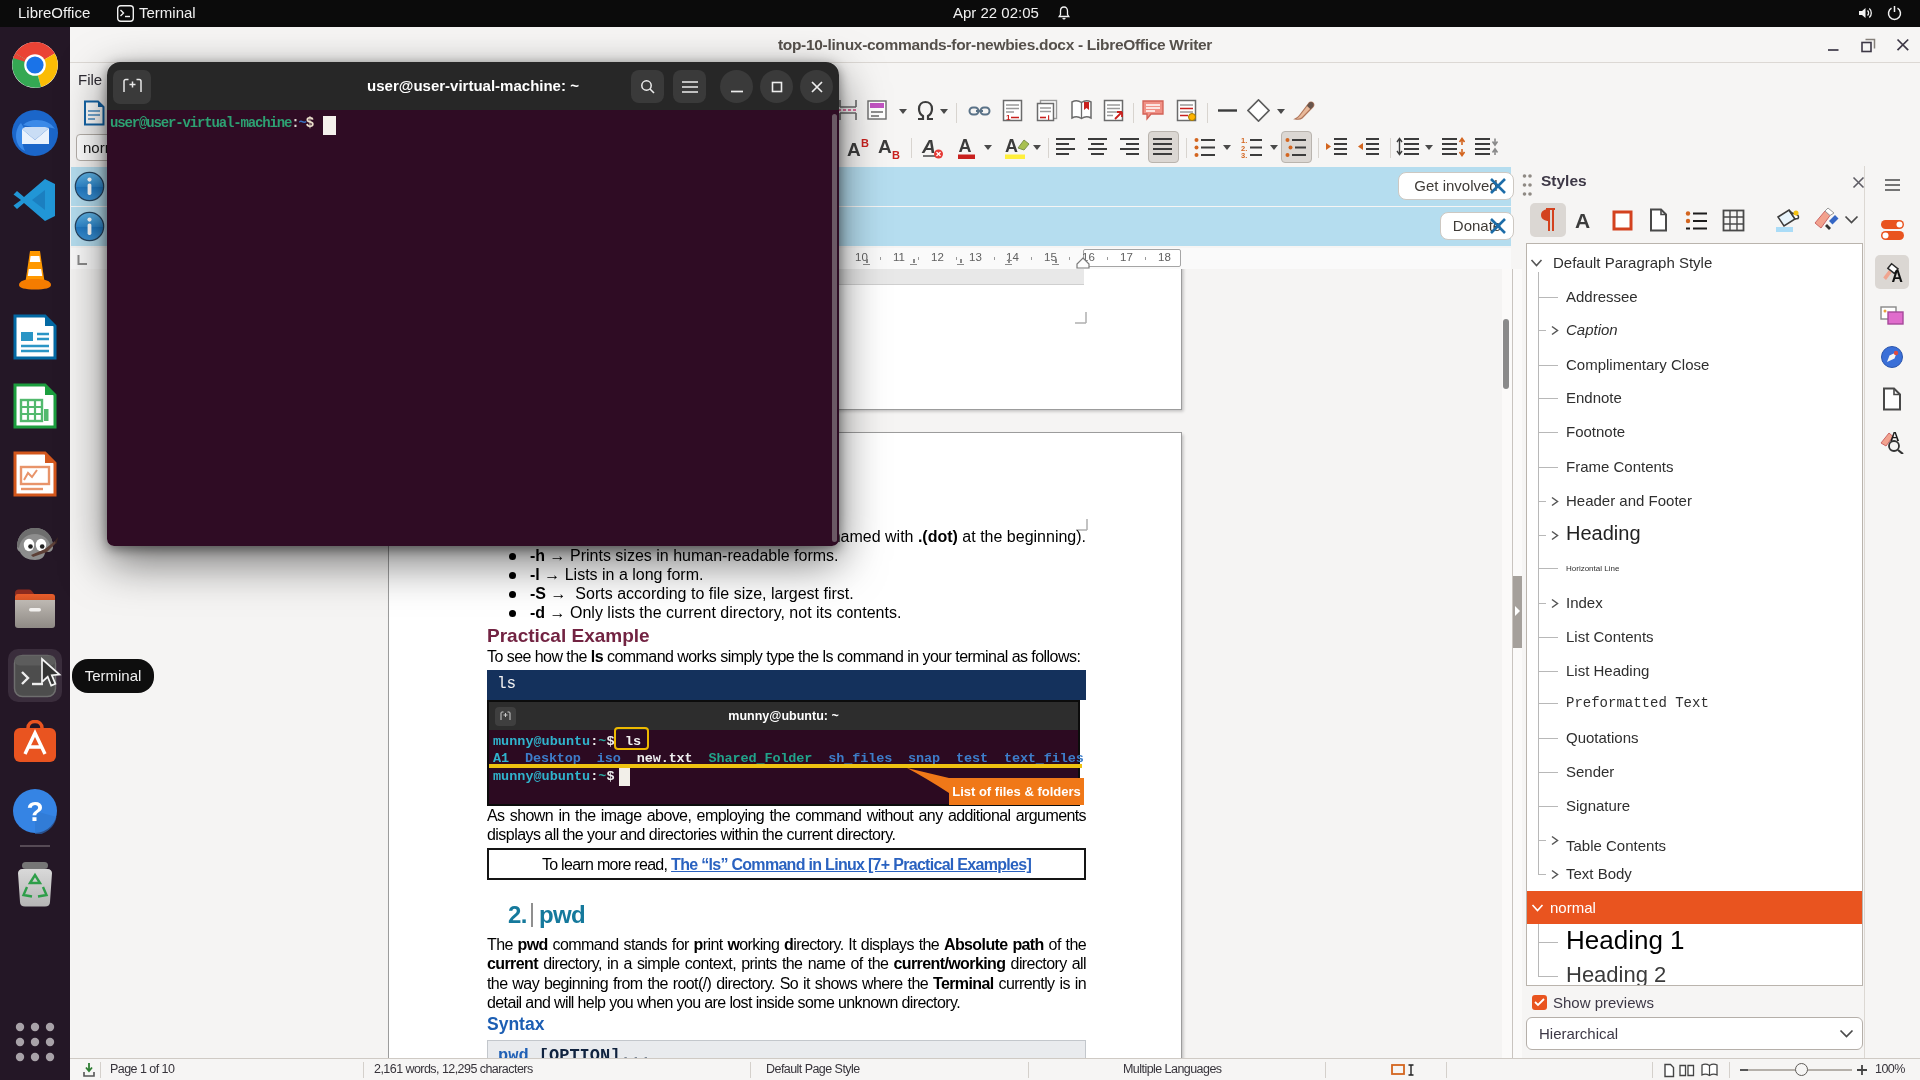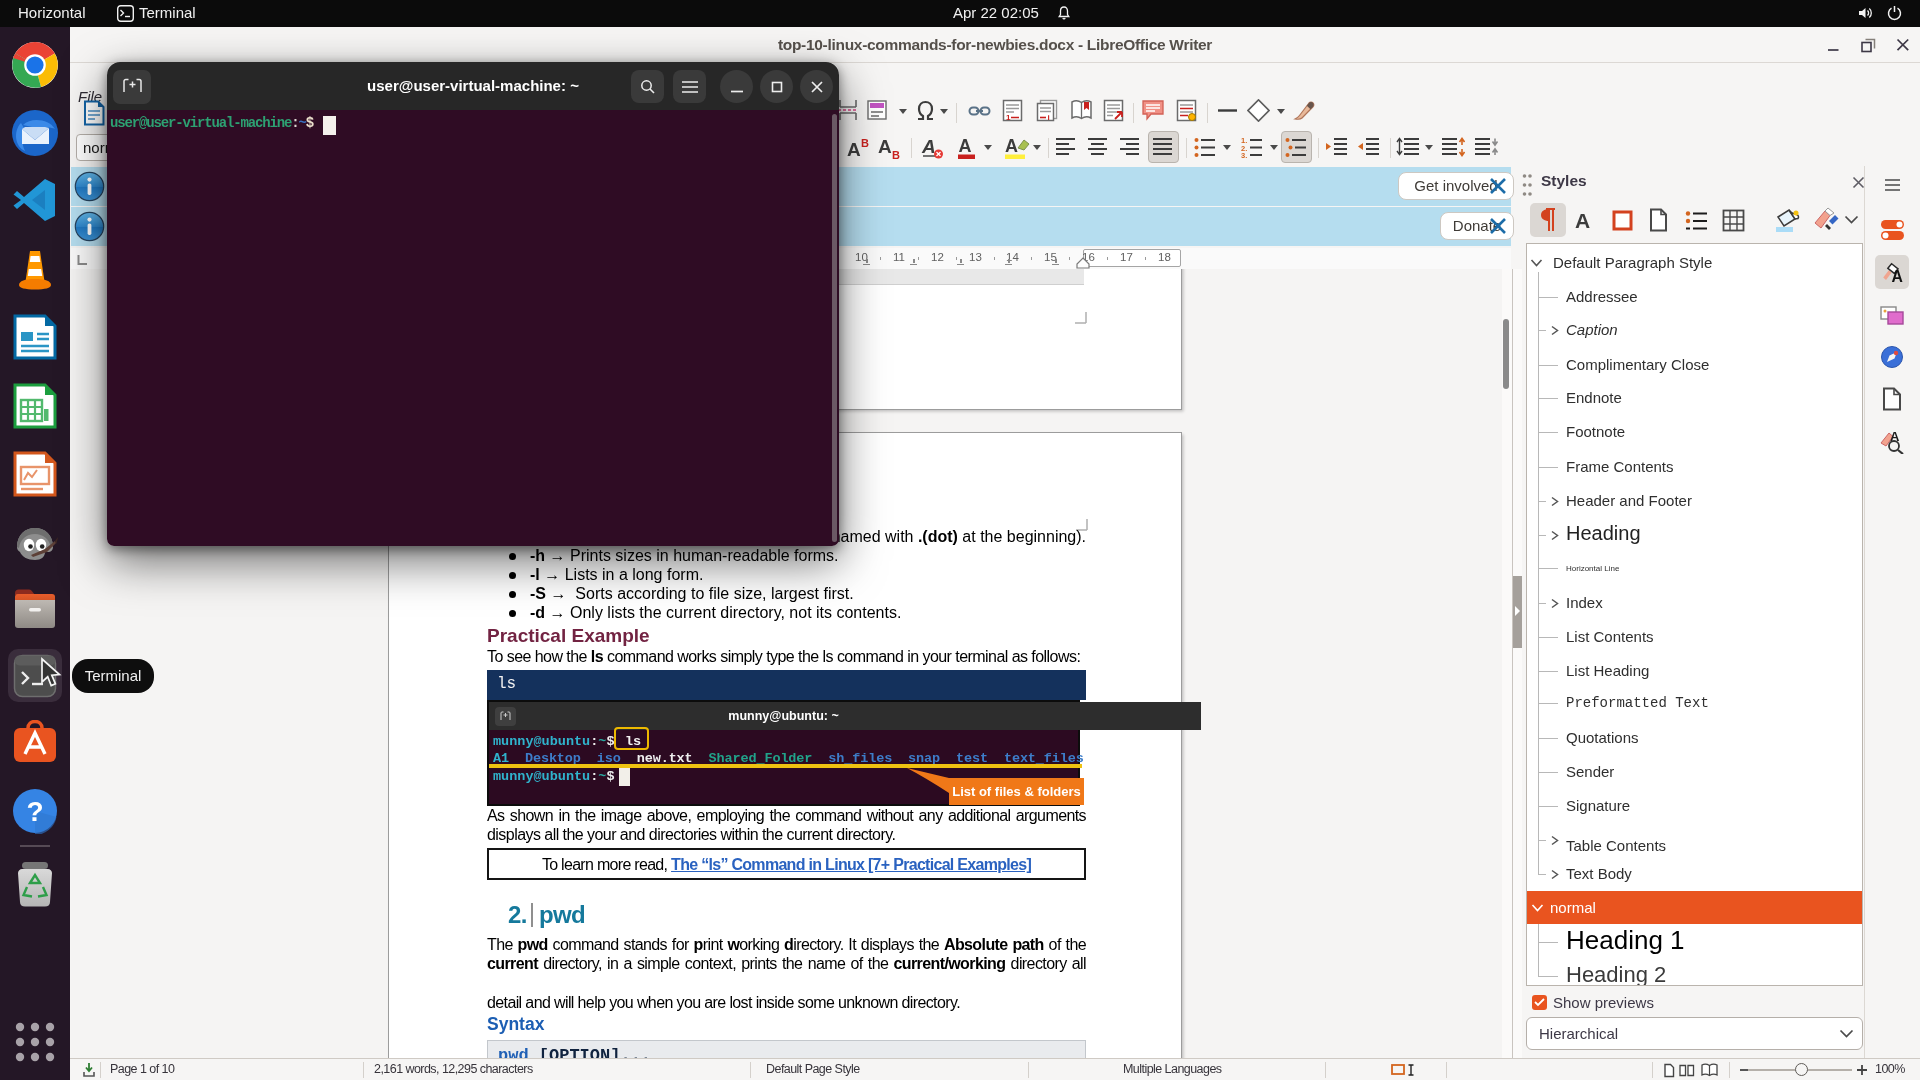--- a/index.html
+++ b/index.html
@@ -49,21 +49,21 @@
   #termbody { position:absolute; left:0; top:48px; width:732px; height:436px; background:#2f0c24; border-radius:0 0 7px 7px; }
   .tcirc { position:absolute; top:8px; width:33px; height:33px; border-radius:50%; background:#3a3a3a; }
 
   #tooltip { left:72px; top:659px; width:82px; height:34px; background:#0e0e0e; border-radius:16px; color:#f0f0f0; font-size:15px; text-align:center; line-height:33px; }
 </style>
 </head>
 <body>
 <div id="stage">
 
   <div id="topbar" class="abs">
-    <span class="abs" style="left:18px; top:4px;">Horizontal</span>
+    <span class="abs" style="left:18px; top:4px;">LibreOffice</span>
     <span class="abs" style="left:139px; top:4px;">Terminal</span>
     <svg class="abs" style="left:117px; top:5px;" width="17" height="17" viewBox="0 0 17 17">
         <rect x="0.7" y="0.7" width="15.6" height="15.6" rx="3" fill="none" stroke="#f1f1f1" stroke-width="1.4"></rect>
         <path d="M3.5 5 L6.5 8 L3.5 11" fill="none" stroke="#f1f1f1" stroke-width="1.4"></path>
         <path d="M8 11.5 H13" stroke="#f1f1f1" stroke-width="1.4"></path>
       </svg>
     <span class="abs" style="left:953px; top:4px;">Apr 22  02:05</span>
     <svg class="abs" style="left:1056px; top:5px;" width="16" height="16" viewBox="0 0 16 16">
         <path d="M8 2 C5.8 2 4.5 3.6 4.5 6 L4.5 9.5 L3.2 11.5 L12.8 11.5 L11.5 9.5 L11.5 6 C11.5 3.6 10.2 2 8 2 Z" fill="none" stroke="#f1f1f1" stroke-width="1.3"></path>
         <path d="M6.8 13 A1.3 1.3 0 0 0 9.2 13" fill="none" stroke="#f1f1f1" stroke-width="1.2"></path>
@@ -221,21 +221,21 @@
       </svg>
     <svg class="abs" style="left:1791px; top:11px;" width="15" height="15">
         <rect x="1" y="4.5" width="9" height="9" fill="none" stroke="#3d3846" stroke-width="1.6"></rect>
         <path d="M4.5 1.5 H13.5 V10.5" fill="none" stroke="#85807a" stroke-width="1.5"></path>
       </svg>
     <svg class="abs" style="left:1826px; top:11px;" width="14" height="14">
         <path d="M1.5 1.5 L12.2 12.2 M12.2 1.5 L1.5 12.2" stroke="#3d3846" stroke-width="1.7"></path>
       </svg>
 
     <div id="menubar" class="abs">
-        <span class="abs" style="left:8px; top:24px;font-style:italic;">File</span>
+        <span class="abs" style="left:8px; top:7px;">File</span>
       </div>
 
     <div id="toolbar1" class="abs" style="left:0; top:69px; width:1850px; height:34px;">
       <svg class="abs" style="left:13px; top:4px;" width="22" height="26" viewBox="0 0 22 26">
           <path d="M2 1.5 L15 1.5 L20.5 7 L20.5 24.5 L2 24.5 Z" fill="#fff" stroke="#1565a7" stroke-width="2"></path>
           <path d="M15 1.5 L20.5 7 L15 7 Z" fill="#1565a7"></path>
           <path d="M5 11 H17 M5 15 H17 M5 19 H12" stroke="#74a9d2" stroke-width="1.8"></path>
         </svg>
 
       <svg class="abs" style="left:767px; top:3px;" width="22" height="22" viewBox="0 0 22 22">
@@ -526,21 +526,21 @@
       <div class="dt" style="left:459px; top:335px;"><b>-d</b> → Only lists the current directory, not its contents.</div>
 
       <div class="dt" style="left:416px; top:356px; font-size:19px; font-weight:bold; color:#722342;">Practical Example</div>
       <div class="dt" style="left:416px; top:379px; letter-spacing:-0.55px;">To see how the <b>ls</b> command works simply type the ls command in your terminal as follows:</div>
 
       <div class="abs" style="left:416px; top:401px; width:599px; height:30px; background:#14315c;">
         <span class="mono" style="position:absolute; left:10px; top:5px; font-size:16px; color:#f2f2f2;">ls</span>
       </div>
 
       <div class="abs" style="left:416px; top:431px; width:593px; height:106px; border:2px solid #0c0c0c; background:#2c0a21;">
-        <div style="position:absolute; left:0; top:0; width:712px; height:28px; background:#2d2d2d;">
+        <div style="position:absolute; left:0; top:0; width:589px; height:28px; background:#2d2d2d;">
           <div style="position:absolute; left:6px; top:5px; width:21px; height:19px; background:#3f3f3f; border-radius:4px;"><svg width="11" height="10" viewBox="0 0 11 10" style="margin:4px 0 0 5px;">
                 <path d="M1 9 L1 2 A1 1 0 0 1 2 1 L3.5 1 M7.5 1 L9 1 A1 1 0 0 1 10 2 L10 9" fill="none" stroke="#ccc" stroke-width="1"></path>
                 <path d="M5.5 2 V6 M3.5 4 H7.5" stroke="#ccc" stroke-width="1"></path>
               </svg></div>
           <div style="position:absolute; left:0; width:589px; top:7px; text-align:center; color:#fff; font-weight:bold; font-size:12.5px; font-family:'Liberation Sans';">munny@ubuntu: ~</div>
         </div>
         <div class="mono" style="position:absolute; left:4px; top:32px; font-size:13.5px; font-weight:bold; white-space:pre;"><span style="color:#30b3cc;">munny@ubuntu</span><span style="color:#eee;">:</span><span style="color:#2aa7a0;">~</span><span style="color:#eee;">$</span></div>
         <div style="position:absolute; left:125px; top:25px; width:35px; height:23px; border:2.5px solid #edb900; border-radius:4px;"></div>
         <span class="mono" style="position:absolute; left:136px; top:32px; font-size:13.5px; font-weight:bold; color:#f2f2f2;">ls</span>
         <div class="mono" style="position:absolute; left:4px; top:49px; font-size:13.5px; font-weight:bold; white-space:pre; letter-spacing:-0.12px;"><span style="color:#30b3cc;">A1</span><span>  </span><span style="color:#3d7dc9;">Desktop</span><span>  </span><span style="color:#3d7dc9;">iso</span><span>  </span><span style="color:#eee;">new.txt</span><span>  </span><span style="color:#21a38a;">Shared_Folder</span><span>  </span><span style="color:#3d7dc9;">sh_files</span><span>  </span><span style="color:#3d7dc9;">snap</span><span>  </span><span style="color:#3d7dc9;">test</span><span>  </span><span style="color:#3d7dc9;">text_files</span></div>
@@ -556,20 +556,21 @@
       <div class="dt just" style="left:416px; top:538px; letter-spacing:-0.6px;">As shown in the image above, employing the command without any additional arguments</div>
       <div class="dt" style="left:416px; top:557px; letter-spacing:-0.55px;">displays all the your and directories within the current directory.</div>
 
       <div class="abs" style="left:416px; top:579px; width:599px; height:32px; border:2px solid #151515; background:#fff; text-align:center; font-size:16px; letter-spacing:-0.7px; line-height:29px; white-space:nowrap;">To learn more read, <b style="color:#2a62c0;"><u>The “ls” Command in Linux [7+ Practical Examples]</u></b></div>
 
       <div class="dt" style="left:437px; top:632px; font-size:24px; font-weight:bold; color:#15799c; letter-spacing:-0.6px;">2.  pwd</div>
       <div class="abs" style="left:460px; top:634px; width:1.5px; height:24px; background:#8f8f8f;"></div>
 
       <div class="dt just" style="left:416px; top:667px; letter-spacing:-0.6px;">The <b>pwd</b> command stands for <b>p</b>rint <b>w</b>orking <b>d</b>irectory. It displays the <b>Absolute path</b> of the</div>
       <div class="dt just" style="left:416px; top:686px; letter-spacing:-0.6px;"><b>current</b> directory, in a simple context, prints the name of the <b>current/working</b> directory all</div>
+      <div class="dt just" style="left:416px; top:706px; letter-spacing:-0.6px;">the way beginning from the root(/) directory. So it shows where the <b>Terminal</b> currently is in</div>
       <div class="dt" style="left:416px; top:725px; letter-spacing:-0.62px;">detail and will help you when you are lost inside some unknown directory.</div>
 
       <div class="dt" style="left:416px; top:745px; font-size:17.5px; font-weight:bold; color:#1c5eb3;">Syntax</div>
       <div class="abs" style="left:416px; top:771px; width:599px; height:30px; background:#e9ebee; border:1px solid #c3c7cc;">
         <span class="mono" style="position:absolute; left:10px; top:5px; font-size:17px; font-weight:bold;"><span style="color:#2060b5;">pwd</span> <span style="color:#10233f;">[OPTION]...</span></span>
       </div>
     </div>
 
     <div class="abs" style="left:1432px; top:242px; width:20px; height:789px; background:#fbfaf9;">
       <div style="position:absolute; left:1px; top:50px; width:6px; height:70px; border-radius:3px; background:#8a8a8a;"></div>

